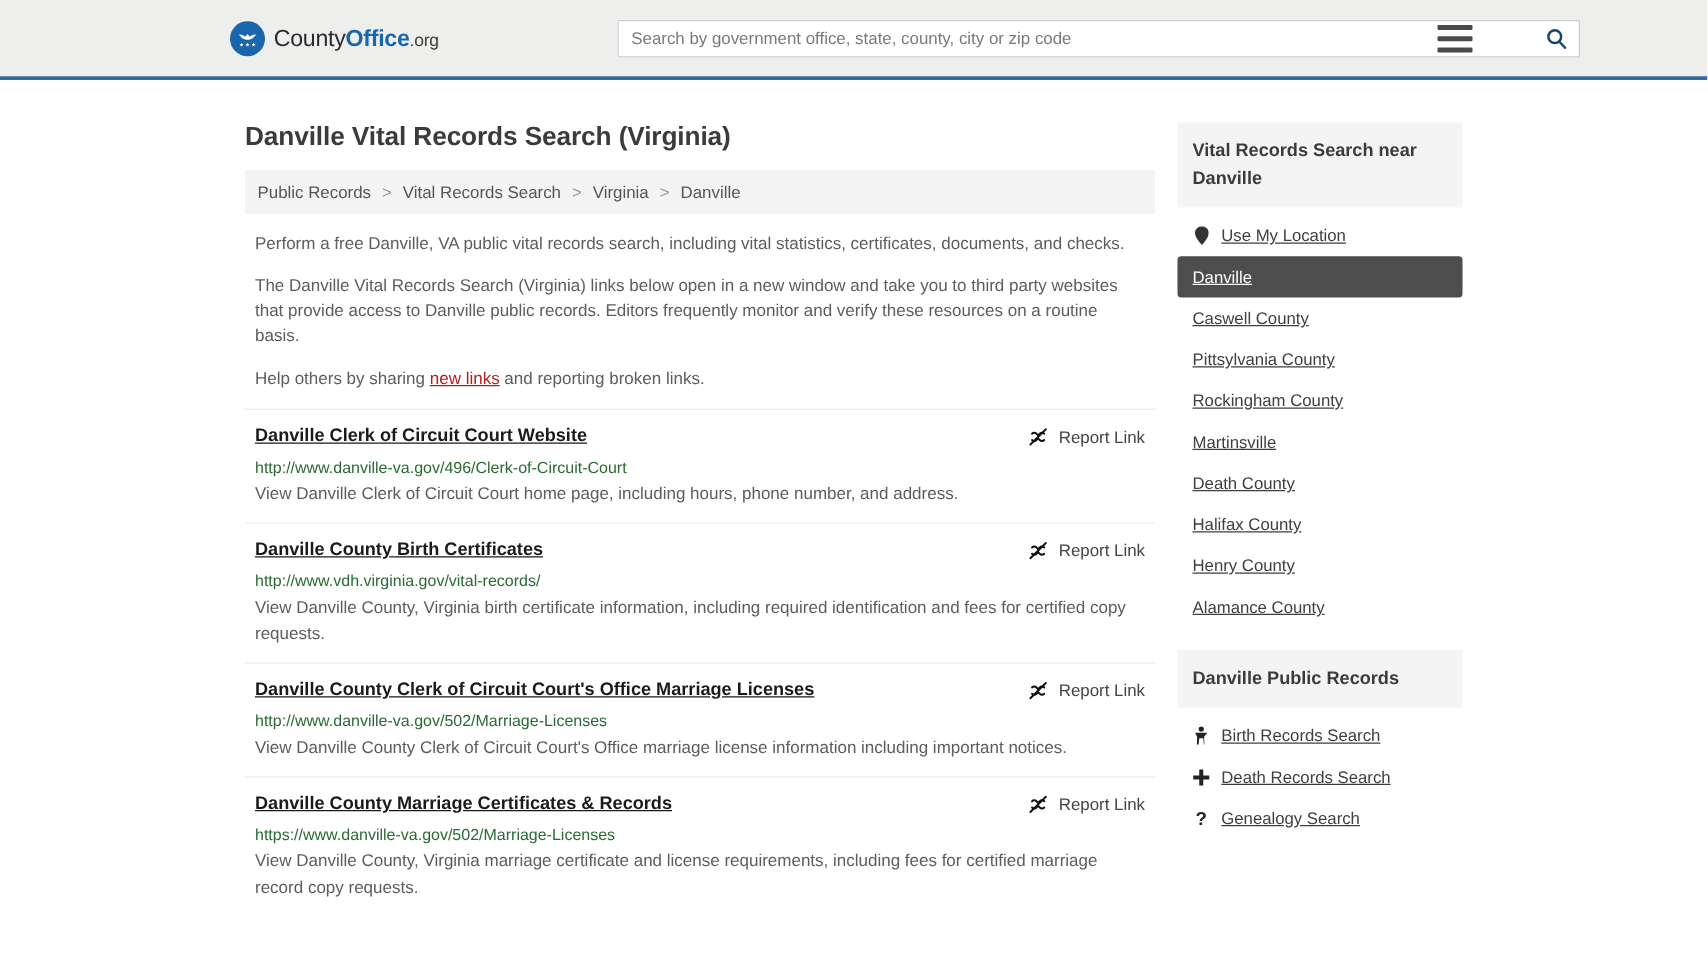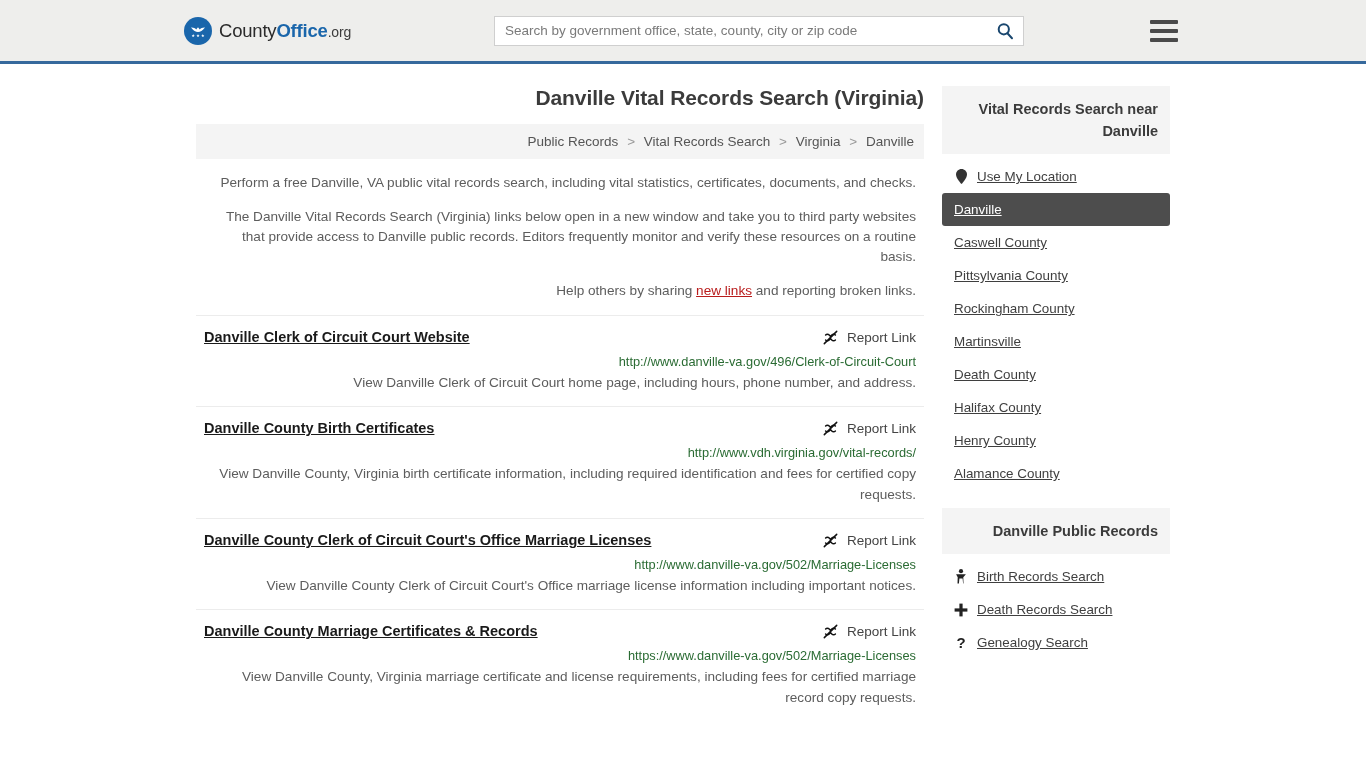--- a/index.html
+++ b/index.html
@@ -42,21 +42,21 @@
     color: #2b2b2b;
     white-space: nowrap;
   }
   .brand-text .b-office { color: #1a66ab; font-weight: bold; }
   .brand-text .b-county { color: #2b2b2b; }
   .brand-text .b-org { font-size: 14px; color: #3c3c3c; }
 
   .search-wrap {
     position: absolute;
     left: 494px;
-    width: 530px;
+    width: 770px;
     height: 30px;
     background: #ffffff;
     border: 1px solid #cfcfcf;
     display: flex;
     align-items: center;
   }
   .search-input {
     flex: 1;
     height: 100%;
     border: 0;
@@ -87,23 +87,22 @@
   .menu-btn span {
     display: block;
     height: 4px;
     background: #4a4a4a;
     border-radius: 1px;
   }
 
   
   .page {
     width: 1222px;
-    padding: 0 196px;
+    padding: 12px 196px;
     position: relative;
-    text-align: right;
   }
   .content-row {
     display: flex;
     gap: 18px;
     padding-top: 22px;
   }
   .main-col { width: 728px; flex-shrink: 0; }
   .side-col { width: 228px; flex-shrink: 0; }
 
   h1.page-title {

